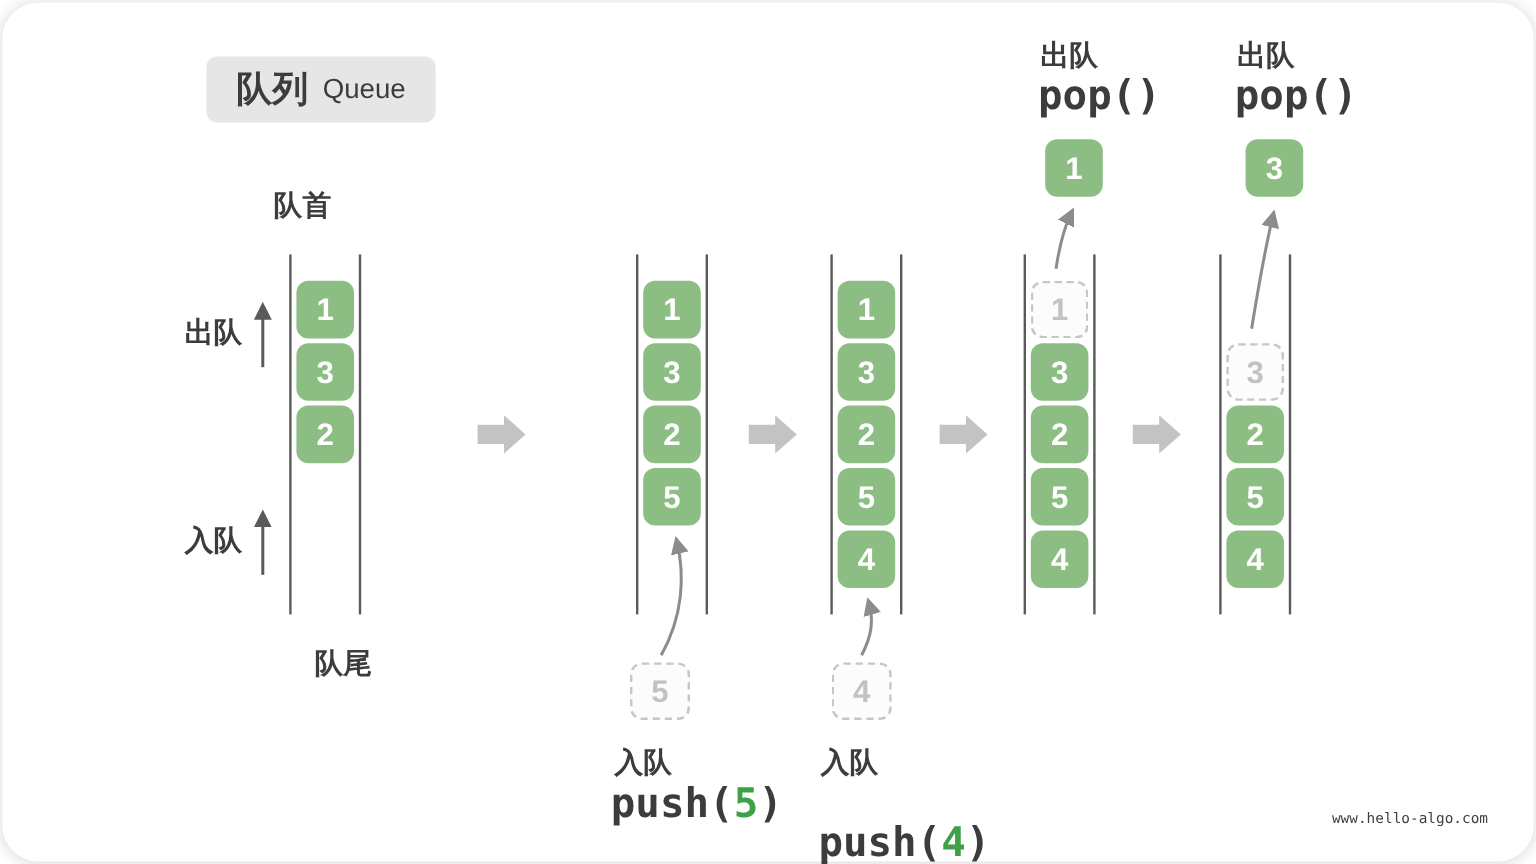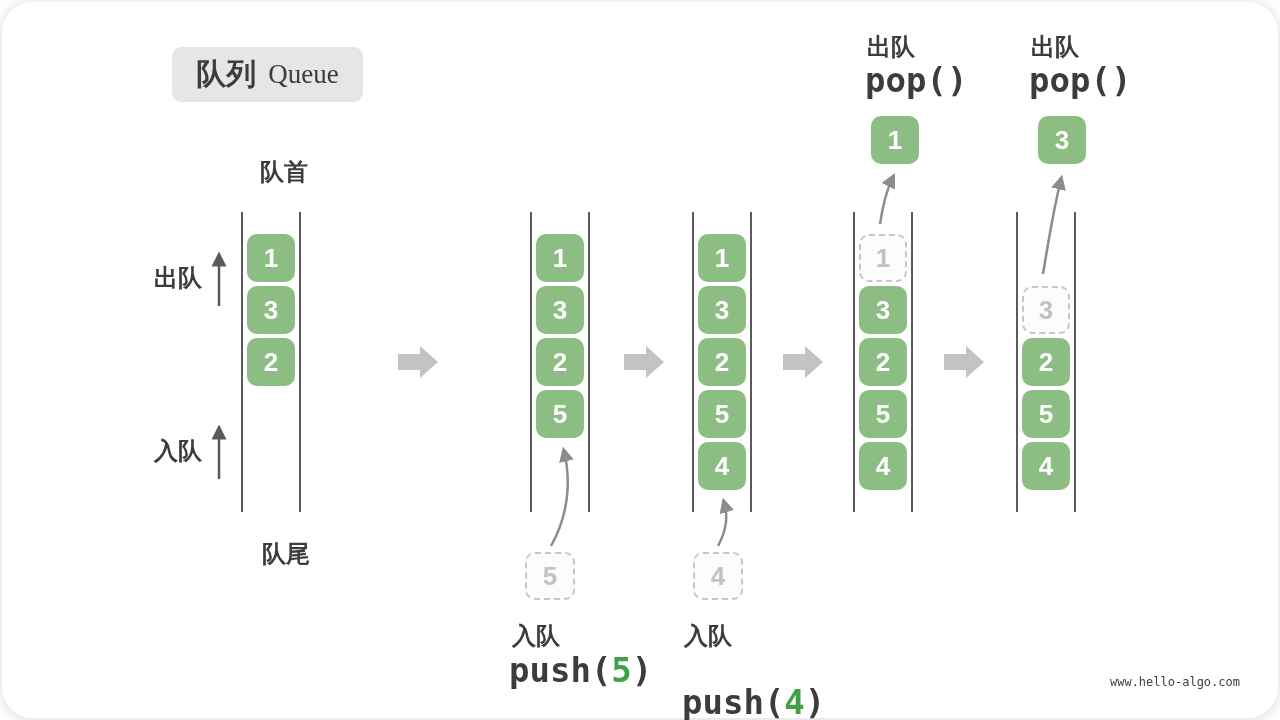--- a/index.html
+++ b/index.html
@@ -7,21 +7,21 @@
        font-family:"Liberation Sans", sans-serif;}
   .canvas{position:absolute;left:2px;top:2px;width:1276px;height:716px;
           background:#fff;border-radius:30px;
           box-shadow:0 1px 12px rgba(0,0,0,0.16);}
   .abs{position:absolute;}
 
   
   .title-box{left:170px;top:45px;width:191px;height:55px;background:var(--title-bg);
              border-radius:9px;display:flex;align-items:center;justify-content:center;gap:12px;}
   .title-zh{font-size:30px;font-weight:700;color:var(--ink);}
-  .title-en{font-family:Liberation Serif, serif;font-size:27px;color:var(--ink);}
+  .title-en{font-family:Liberation Sans, sans-serif;font-size:23px;color:var(--ink);}
 
   
   .zh-label{font-size:24px;font-weight:700;color:var(--ink);line-height:28px;}
   .cap-zh{font-size:24px;font-weight:600;color:var(--ink);line-height:28px;}
   .cap-code{font-family:"DejaVu Sans Mono", monospace;font-size:34px;font-weight:600;
             color:var(--ink);line-height:30px;white-space:pre;}
   .cap-code .green{color:var(--code-green);font-weight:700;}
 
   
   .queue{position:absolute;width:60px;height:300px;}
@@ -40,21 +40,21 @@
 </head>
 <body style="--green: #8CBE84; --code-green: #3FA047; --title-bg: #E6E6E6; --ink: #3C3C3C; --line: #5A5A5A; --dash-border: #C6C6C6; --dash-text: #C2C2C2;">
 
 <div class="canvas">
 
   <div class="abs title-box">
     <span class="title-zh">队列</span>
     <span class="title-en">Queue</span>
   </div>
 
-  <div class="abs zh-label" style="left:226px;top:156px;width:80px;text-align:right;">队首</div>
+  <div class="abs zh-label" style="left:226px;top:156px;width:80px;text-align:left;">队首</div>
   <div class="abs zh-label" style="left:228px;top:538px;width:80px;text-align:right;">队尾</div>
   <div class="abs zh-label" style="left:146px;top:262px;width:60px;text-align:center;">出队</div>
   <div class="abs zh-label" style="left:146px;top:435px;width:60px;text-align:center;">入队</div>
 
   <div class="abs cap-zh" style="left:510px;top:620px;">入队</div>
   <div class="abs cap-code" style="left:507px;top:653px;"><span>push(</span><span class="green">5</span><span>)</span></div>
 
   <div class="abs cap-zh" style="left:682px;top:620px;">入队</div>
   <div class="abs cap-code" style="left:680px;top:653px;margin-top:32px;"><span>push(</span><span class="green">4</span><span>)</span></div>
 

